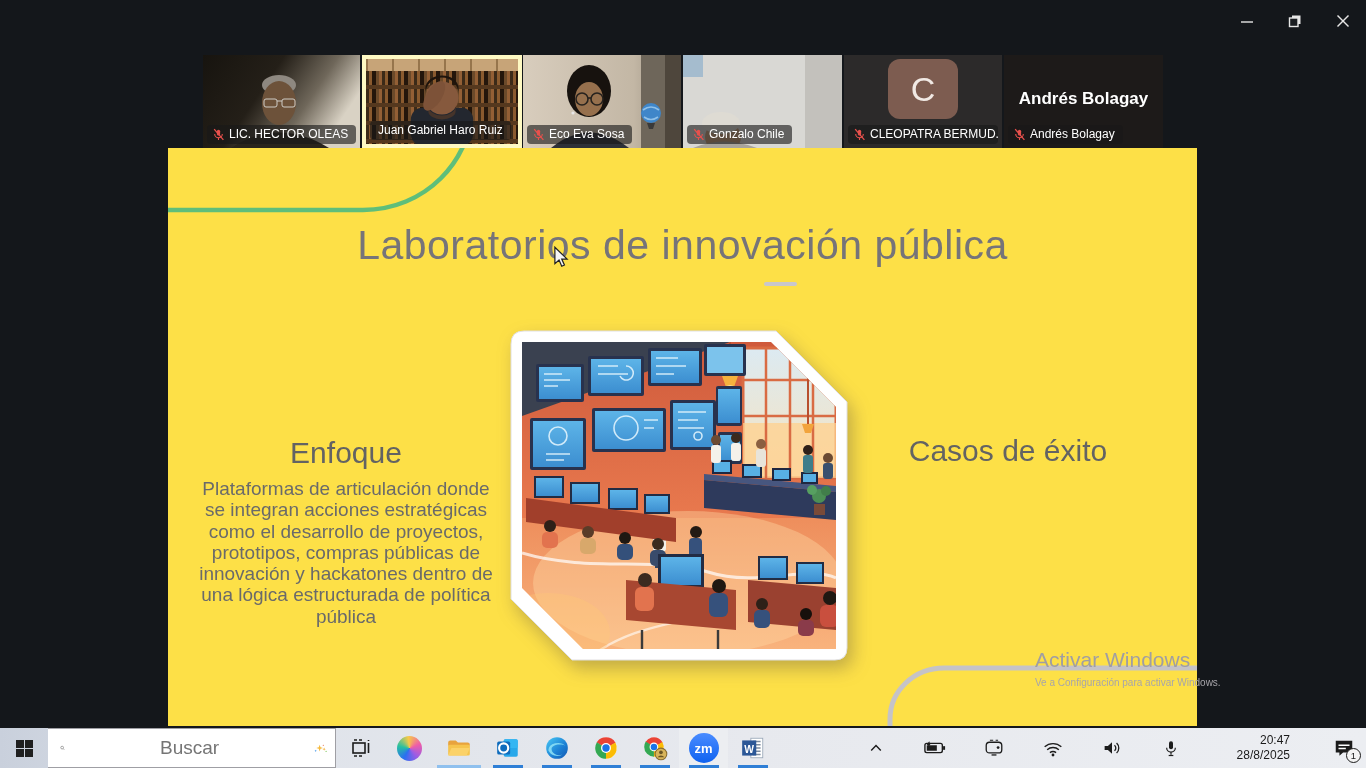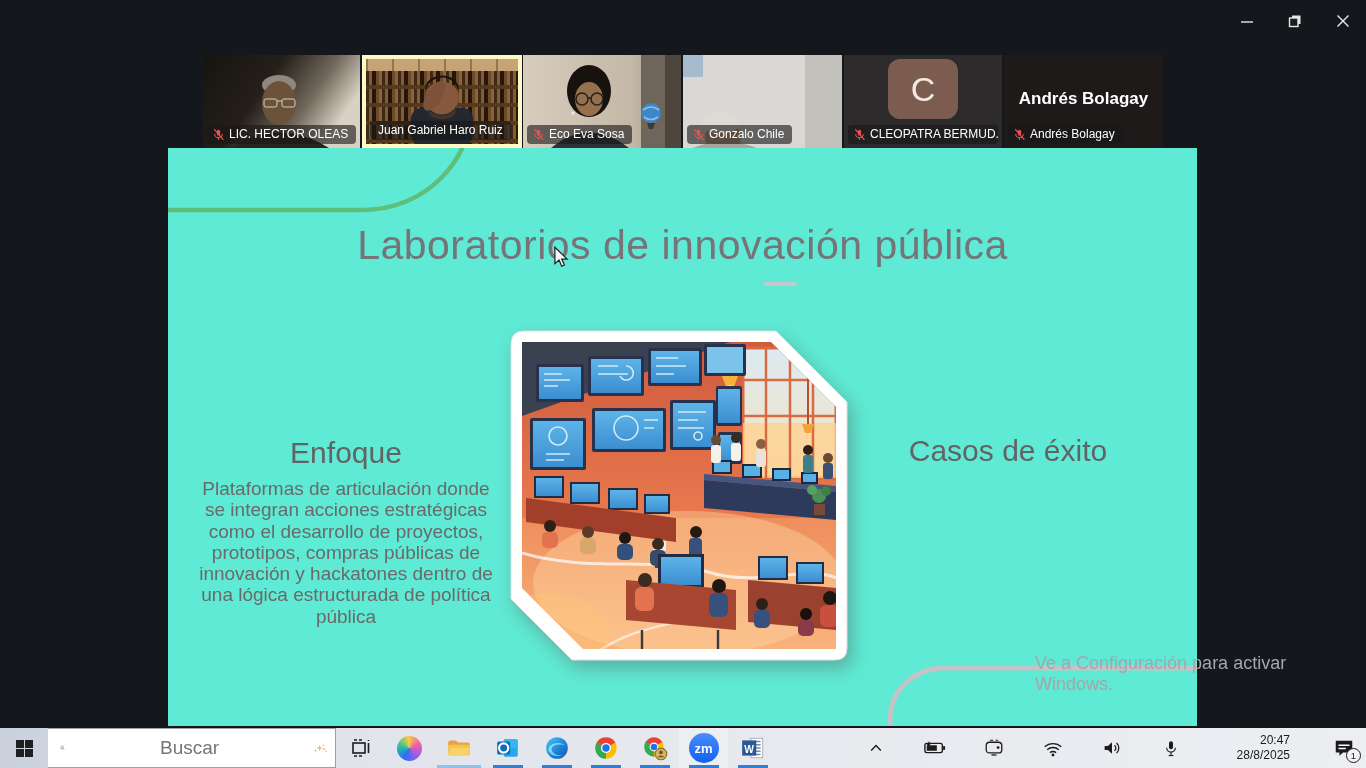--- a/index.html
+++ b/index.html
@@ -28,38 +28,38 @@
            font-size:17px;font-weight:bold;}
   .shelves{position:absolute;inset:12px 0 0 0;
      background:
        repeating-linear-gradient(180deg, rgba(85,56,30,0) 0 14px, #55381e 14px 18px),
        repeating-linear-gradient(90deg, #3b2a18 0 3px, #8a5a2e 3px 6px, #24160b 6px 10px, #6b4a2a 10px 13px, #935f35 13px 16px);}
   .ceiling{position:absolute;top:0;left:0;right:0;height:12px;background:#c7a478;
      background-image:repeating-linear-gradient(90deg, rgba(110,78,40,.55) 0 2px, transparent 2px 26px);}
   .notch{position:absolute;left:439px;top:148px;width:7px;height:4px;background:#31c95e;}
 
   
-  #slide{position:absolute;left:168px;top:148px;width:1029px;height:578px;background:#5eead4;overflow:hidden;}
+  #slide{position:absolute;left:168px;top:148px;width:1029px;height:578px;background:#fde047;overflow:hidden;}
   .slide-title{position:absolute;left:0;right:0;top:74px;text-align:center;
                font-size:41px;color:#767479;letter-spacing:.5px;}
   .title-dash{position:absolute;left:596px;top:134px;width:33px;height:4px;background:#c9c7cb;border-radius:2px;}
   .curve{position:absolute;pointer-events:none;}
   .enfoque{position:absolute;left:22px;top:288px;width:312px;text-align:center;color:#6a6a6a;}
   .enfoque h3, .casos h3{margin:0;font-weight:400;font-size:30px;color:#636363;}
   .enfoque p{margin:8px 0 0 0;font-size:19px;line-height:1.12;}
   .casos{position:absolute;left:690px;top:286px;width:300px;color:#4f4f4f;}
   .casos h3{text-align:center;}
   .casos ul{margin:8px 0 0 0;padding-left:22px;font-size:18.6px;line-height:1.12;}
   .casos li{margin-bottom:3px;}
   .illus{position:absolute;left:340px;top:180px;filter:drop-shadow(5px 8px 9px rgba(80,70,65,.35));}
 
   
   .watermark{position:absolute;left:1035px;top:648px;color:#a09ea3;pointer-events:none;}
   .watermark .l1{font-size:21px;}
-  .watermark .l2{font-size:18px;margin-top:5px;color:#a7a5aa;}
+  .watermark .l2{font-size:10px;margin-top:5px;color:#a7a5aa;}
   #cursor{position:absolute;left:552px;top:246px;pointer-events:none;}
 
   
   #taskbar{position:absolute;left:0;top:728px;width:1366px;height:40px;
            background:linear-gradient(90deg,#c9d0dc 0%,#dfe3ea 18%,#e7e9ee 55%,#eceef2 100%);
            display:flex;align-items:center;}
   .tb-btn{height:40px;display:flex;align-items:center;justify-content:center;cursor:default;}
   #start{width:48px;}
   .winlogo{width:17px;height:17px;display:grid;grid-template-columns:8px 8px;grid-template-rows:8px 8px;gap:1.5px;}
   .winlogo span{background:#1f1f1f;}
@@ -415,20 +415,21 @@
 
         <rect x="306" y="176" width="11" height="11" fill="#7a4a38"></rect>
         <circle cx="311" cy="168" r="7" fill="#4c8f55"></circle>
           <circle cx="304" cy="162" r="5" fill="#57a061"></circle>
           <circle cx="318" cy="163" r="5" fill="#417e4a"></circle>
       </g>
     </svg>
   </div>
 
   <div class="watermark">
+    <div class="l1">Activar Windows</div>
     <div class="l2">Ve a Configuración para activar Windows.</div>
   </div>
 
   <svg id="cursor" width="18" height="22" viewBox="0 0 12 18">
     <path d="M1,1 L1,14.5 L4.4,11.5 L6.6,16.6 L8.8,15.6 L6.6,10.7 L11,10.7 Z" fill="#f5f5f5" stroke="#222" stroke-width="1"></path>
   </svg>
 
   <div id="taskbar">
     <div class="tb-btn" id="start">
       <div class="winlogo">

